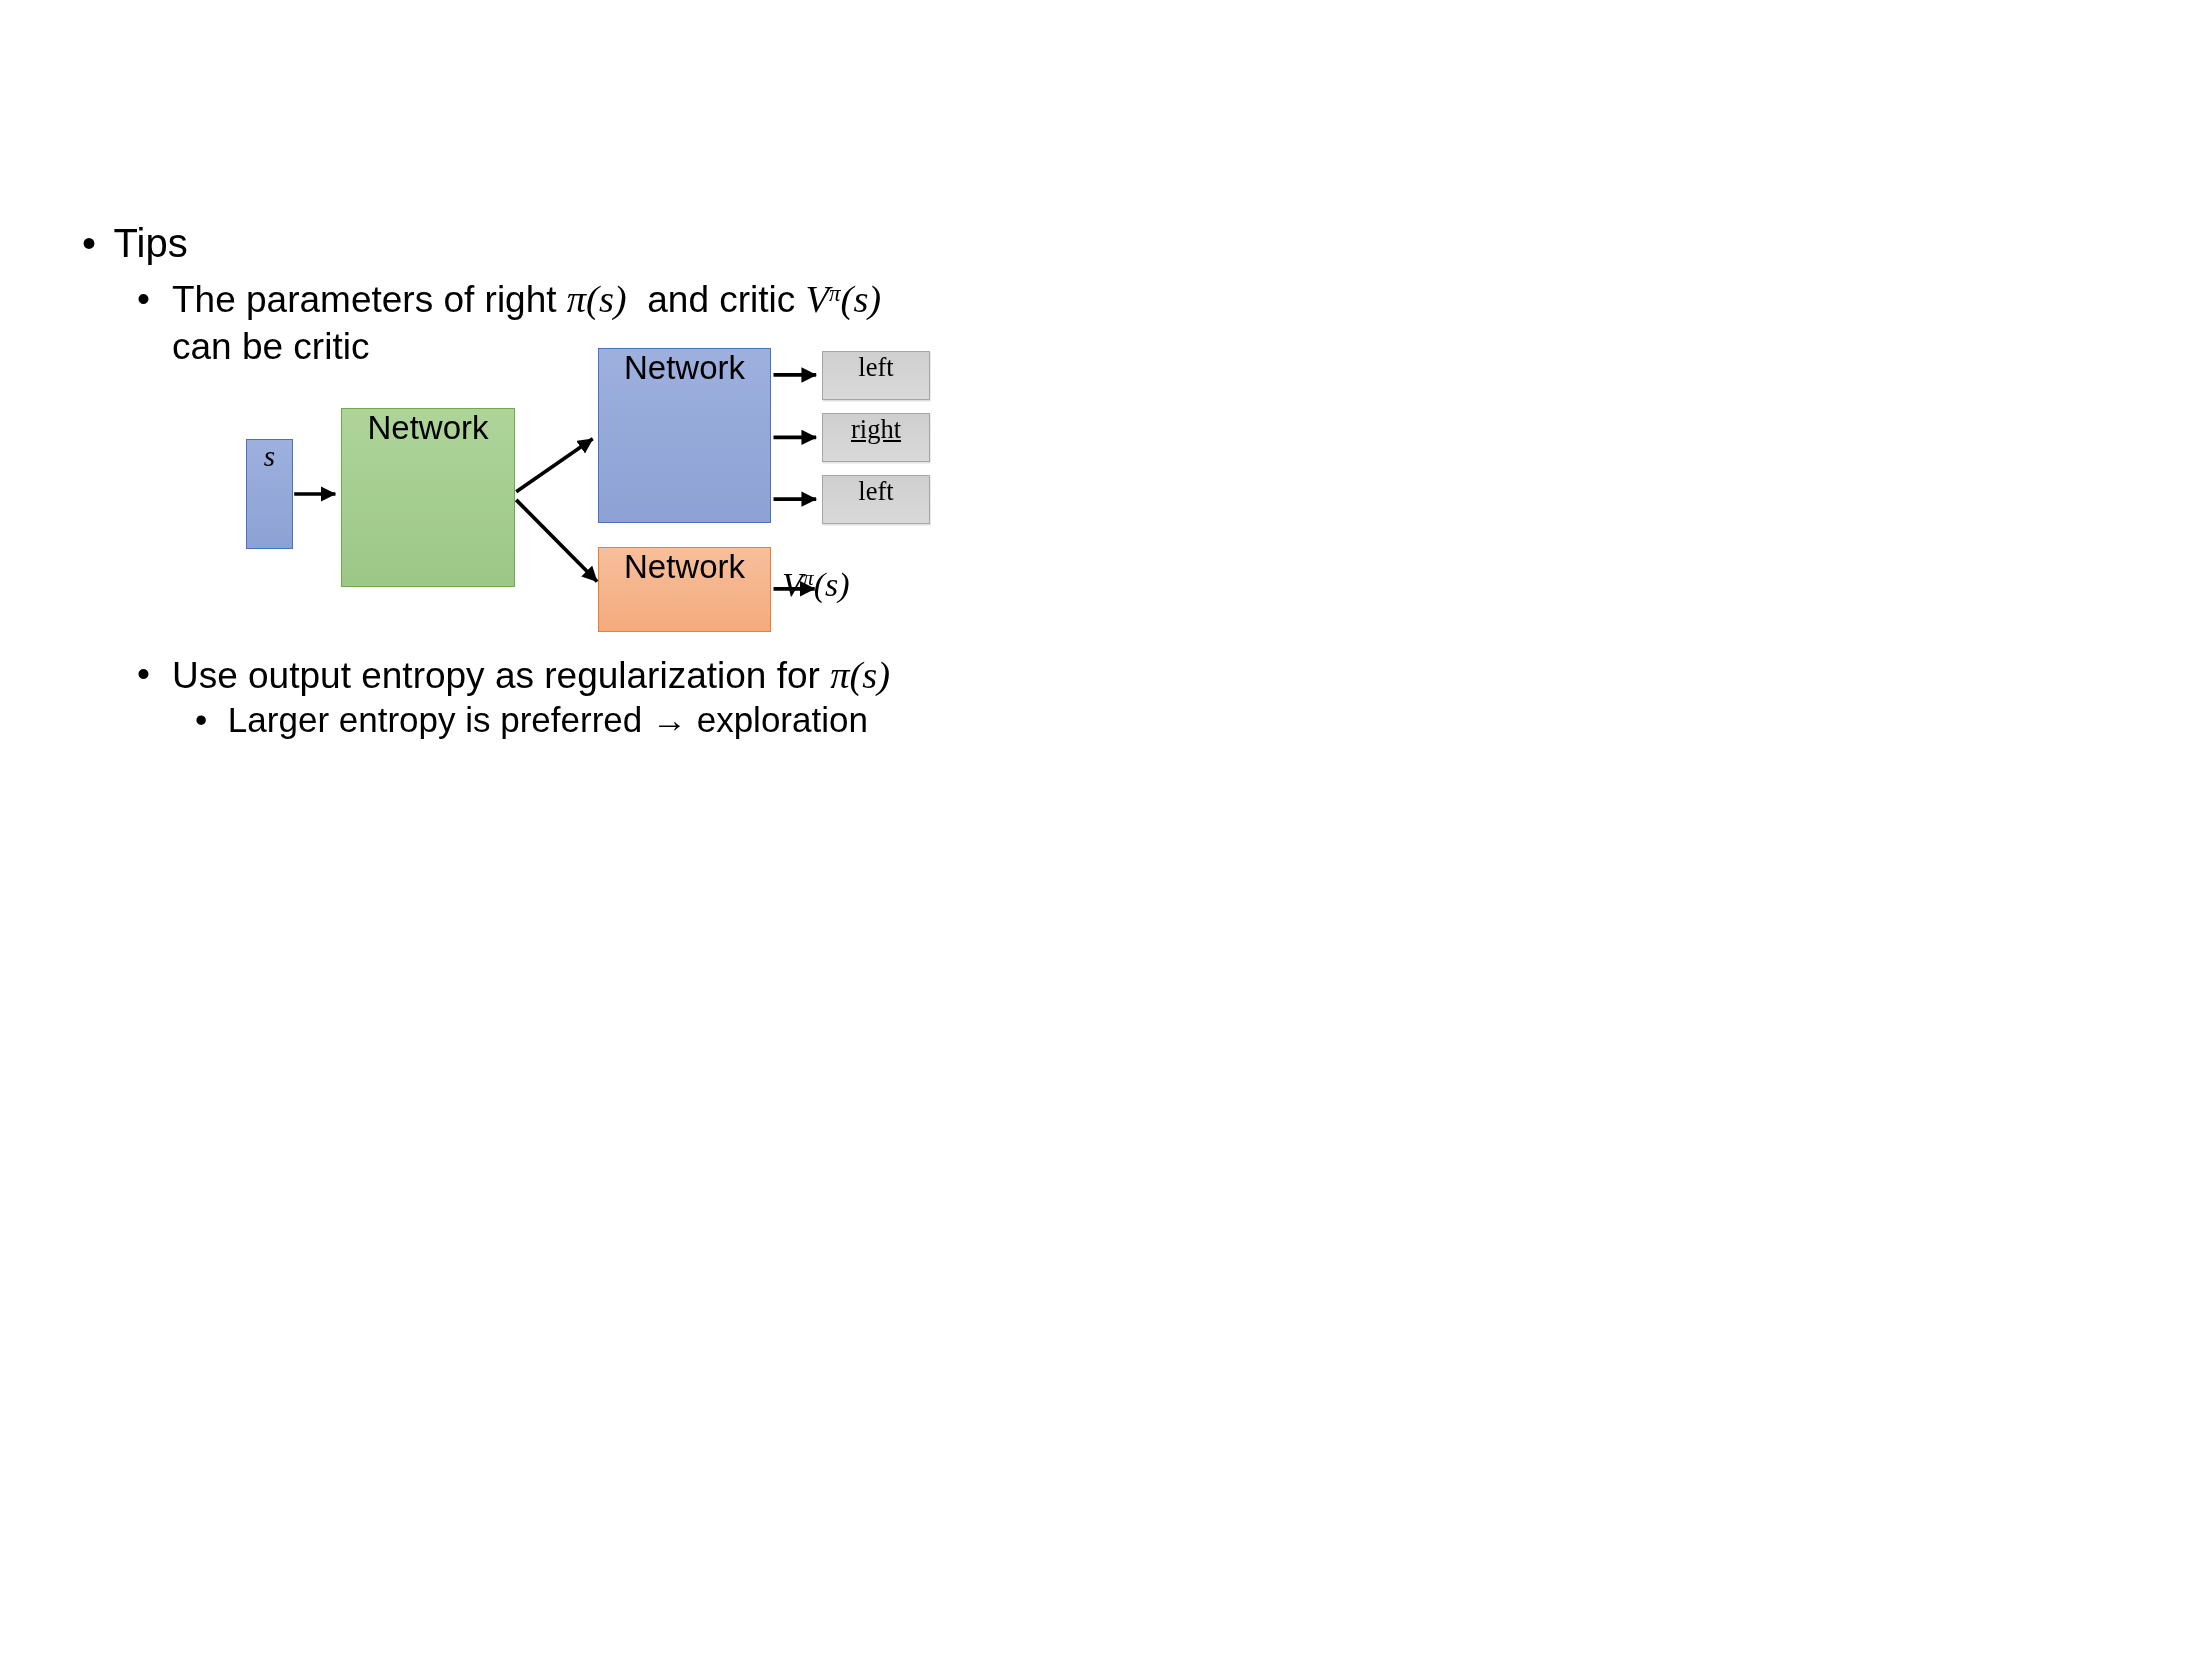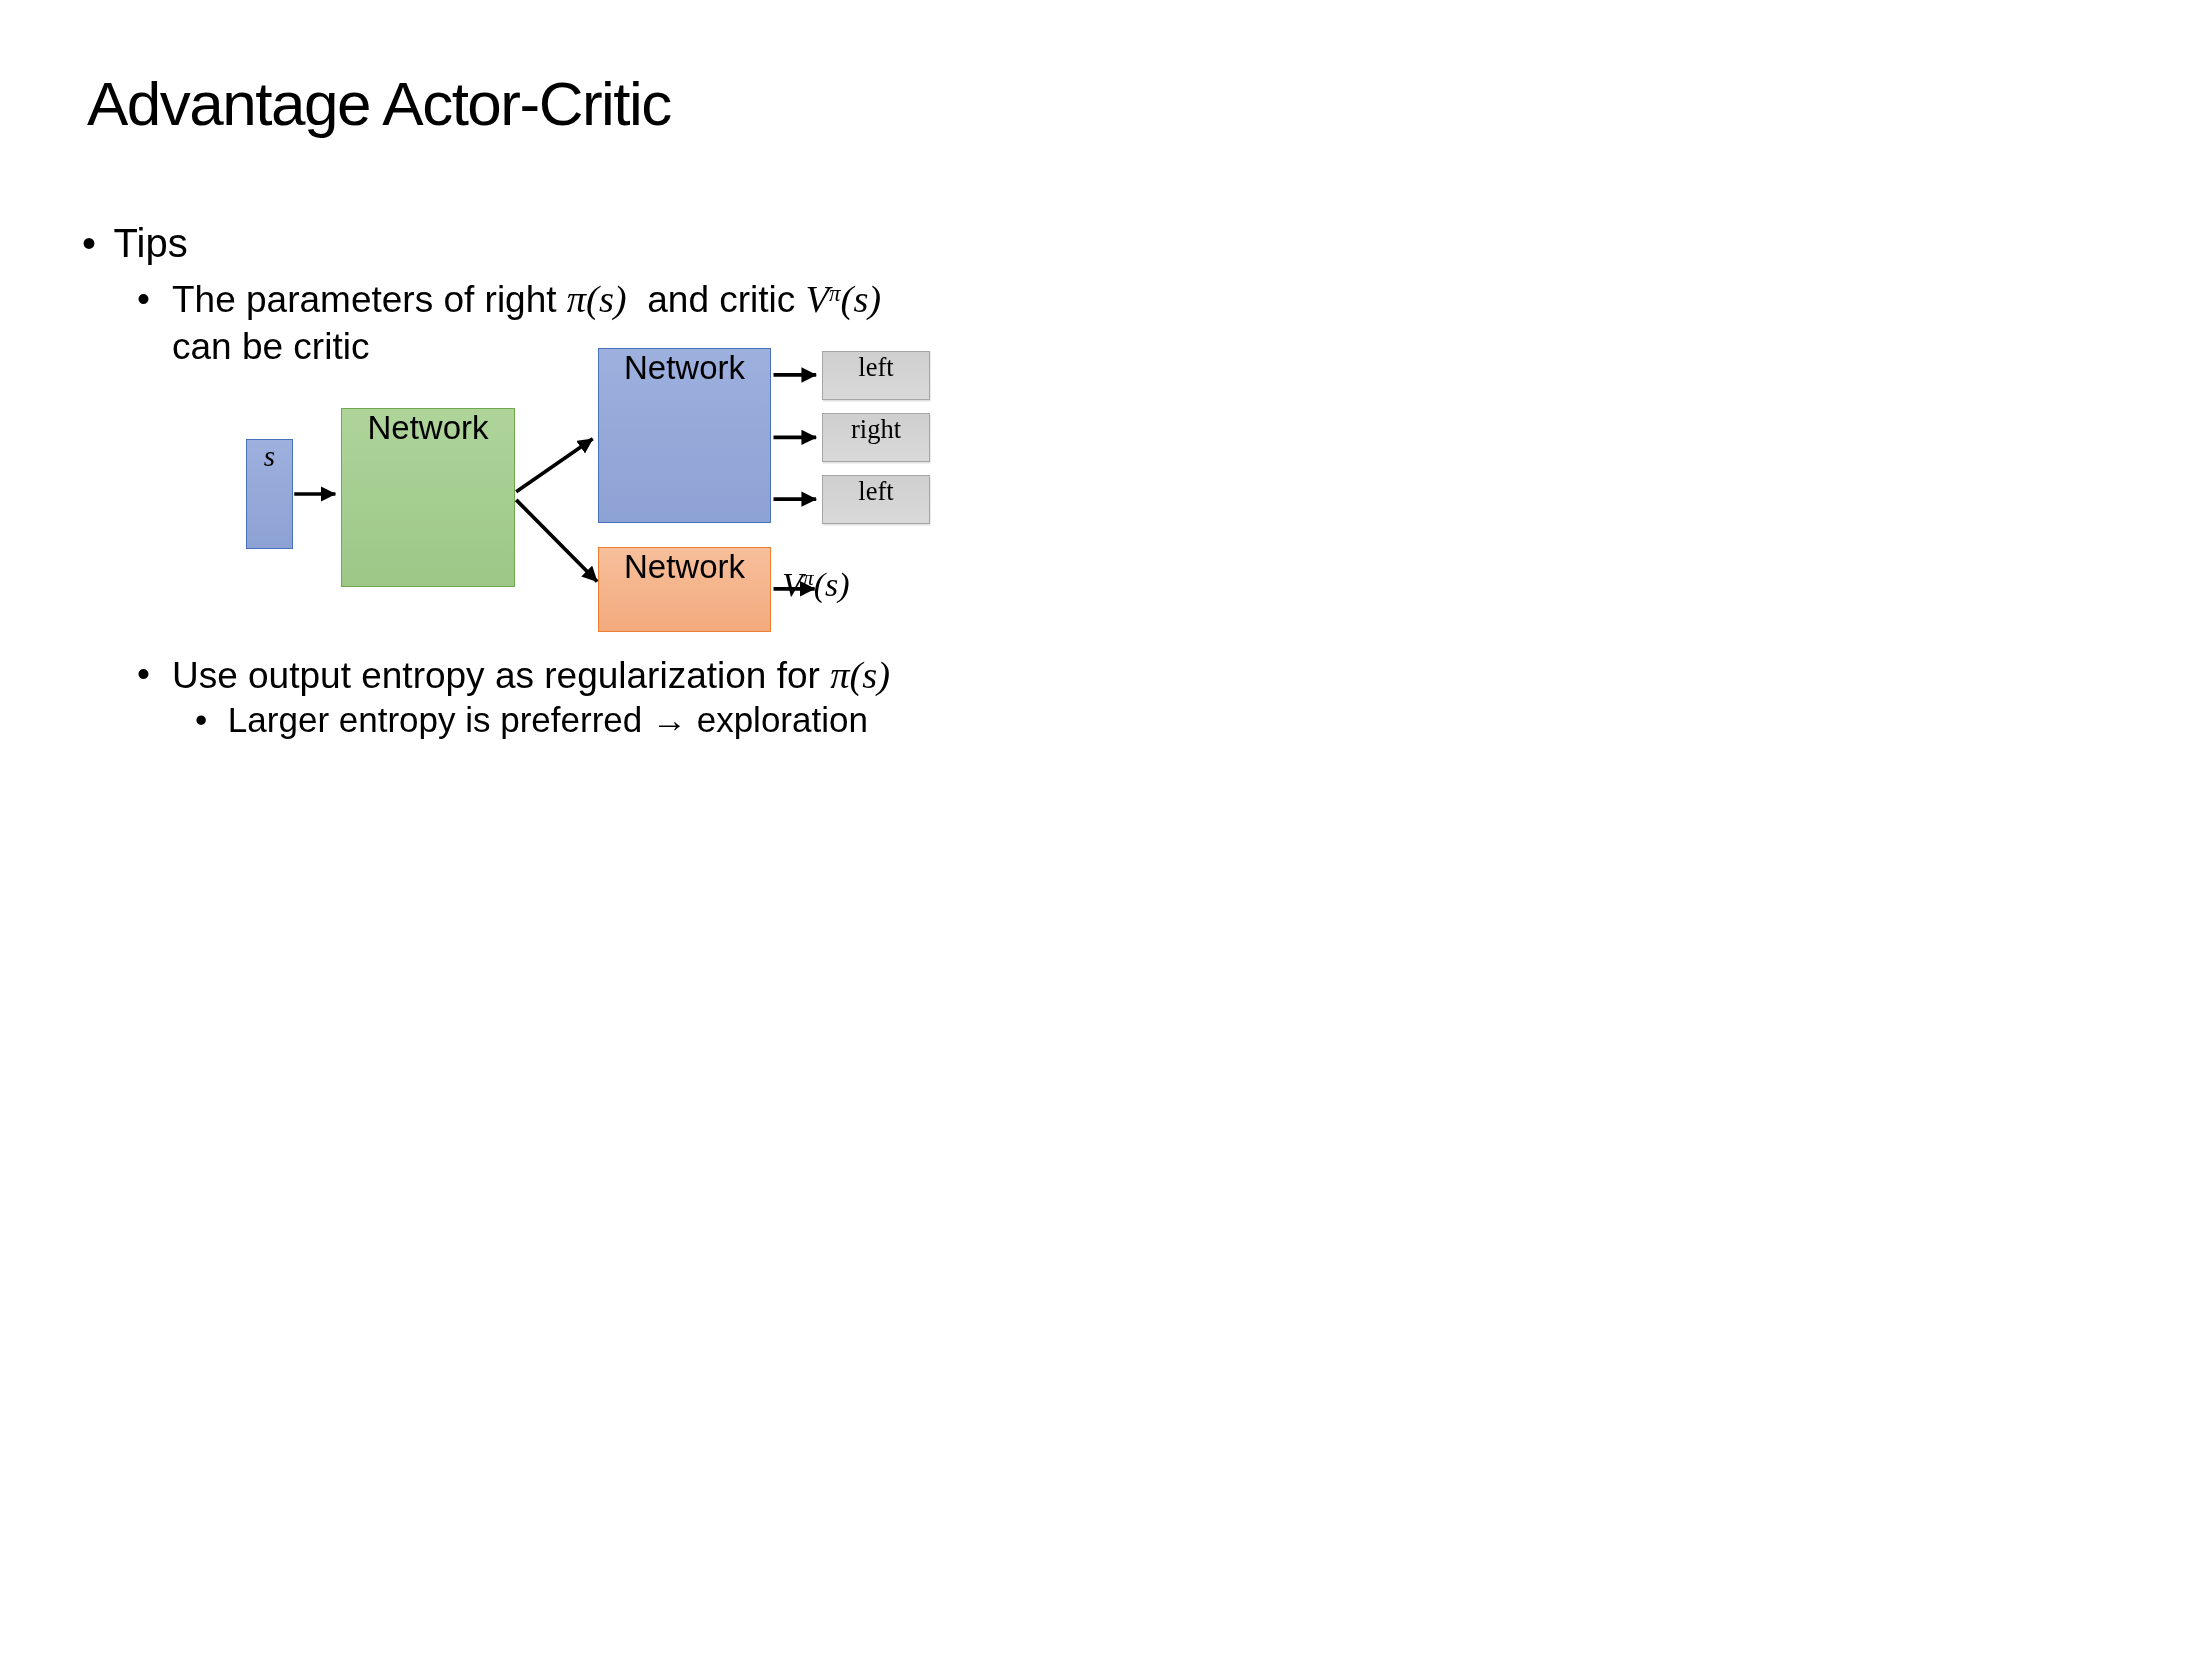--- a/index.html
+++ b/index.html
@@ -56,38 +56,37 @@
     font-size:33px;
   }
   .action-box{
     left:822px;width:108px;height:49px;
     background:linear-gradient(180deg,var(--gray-fill-top) 0%,var(--gray-fill-bottom) 100%);
     border:1.5px solid var(--gray-border);
     box-shadow:0.7px 1.5px 0 rgba(0,0,0,0.12);
     font-family:"Liberation Serif",serif;font-size:26.5px;
   }
   .action-left{top:351px;}
-  .action-right{top:413px;}
+  .action-right{top:413px;text-decoration:underline;}
   .action-fire{top:475px;}
   .v-out{
     position:absolute;left:782px;top:566px;
     font-family:"Liberation Serif",serif;font-style:italic;font-size:34px;
     white-space:nowrap;
   }
   .v-out .msup{font-size:0.64em;top:-0.5em;}
   #arrows{position:absolute;left:0;top:0;pointer-events:none;}
   #arrows line{stroke:var(--arrow-color);stroke-width:5;}
   #arrows path{fill:var(--arrow-color);}
 </style>
 </head>
 <body>
 
 <div id="slide">
 
-  <div class="title">Advantage Actor-Critic</div>
 
   <div class="bline l1">
     <span class="bullet">•</span>
     <span class="txt">Tips</span>
   </div>
 
   <div class="bline l2a">
     <span class="bullet">•</span>
     <span class="txt"><span>The parameters of right </span><span class="m">π(s)</span><span>&nbsp; and critic </span><span class="m">V</span><span class="msup">π</span><span class="m">(s)</span><br>
     <span>can be critic</span></span>

